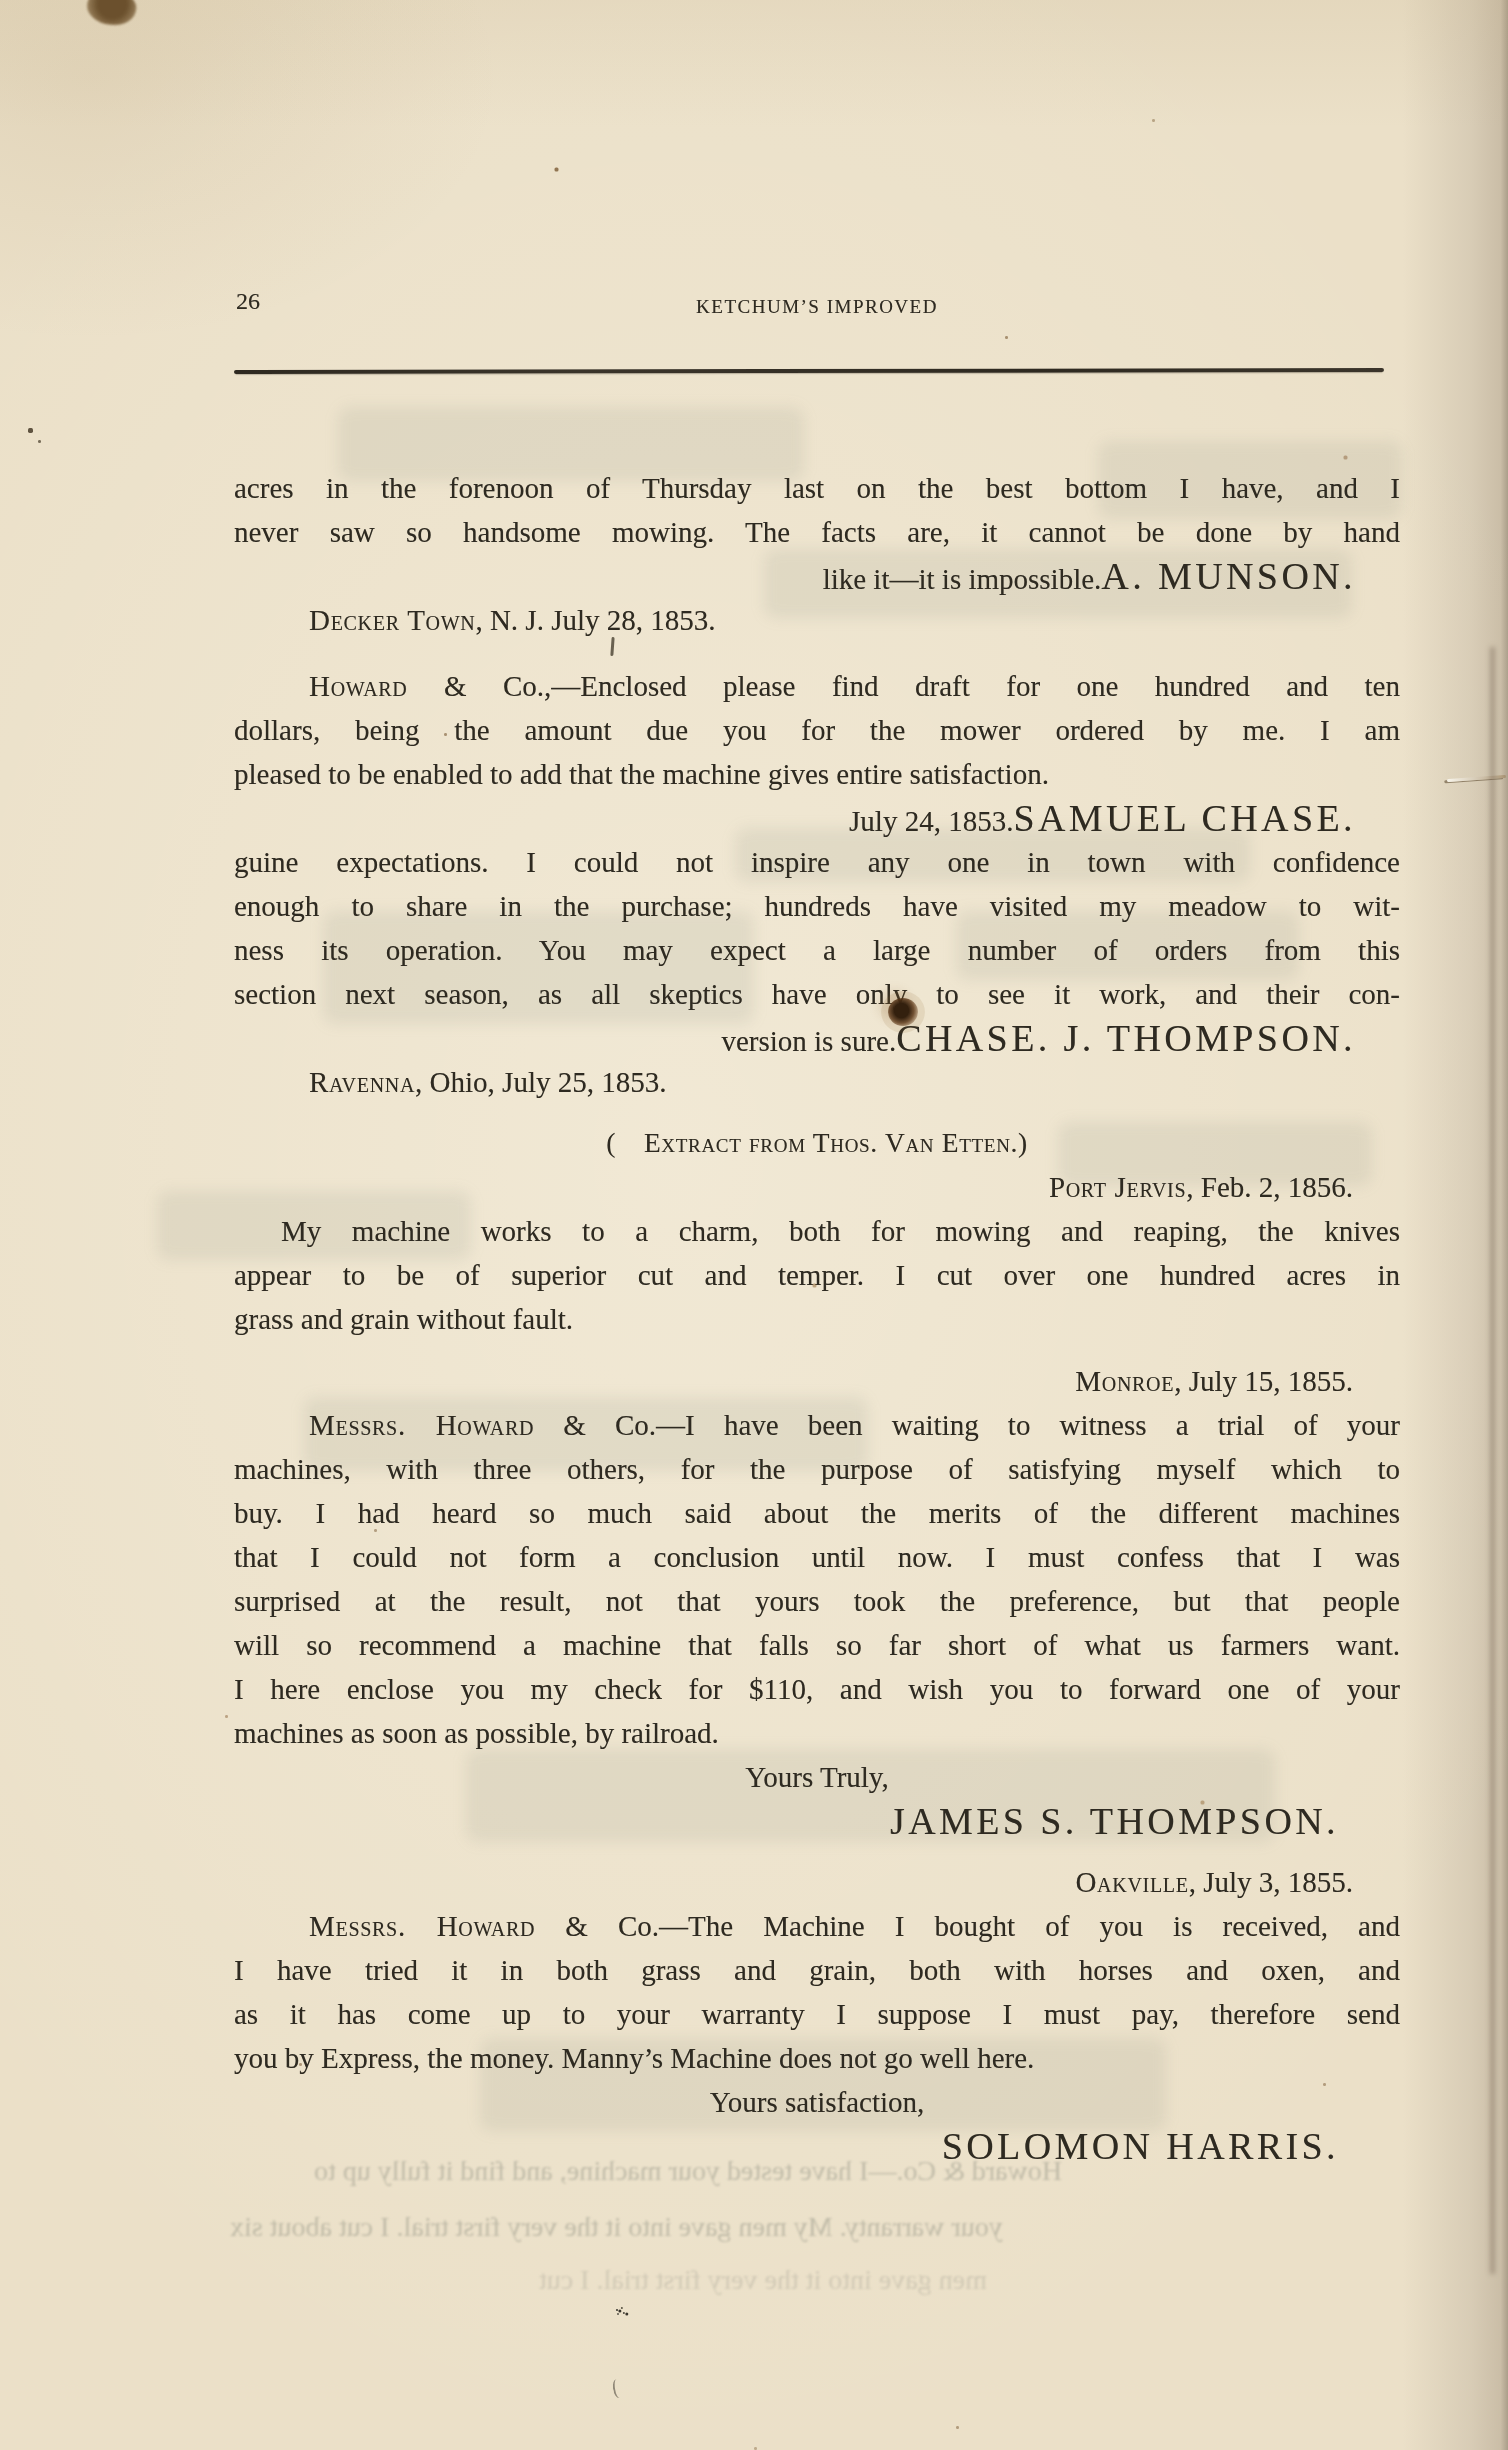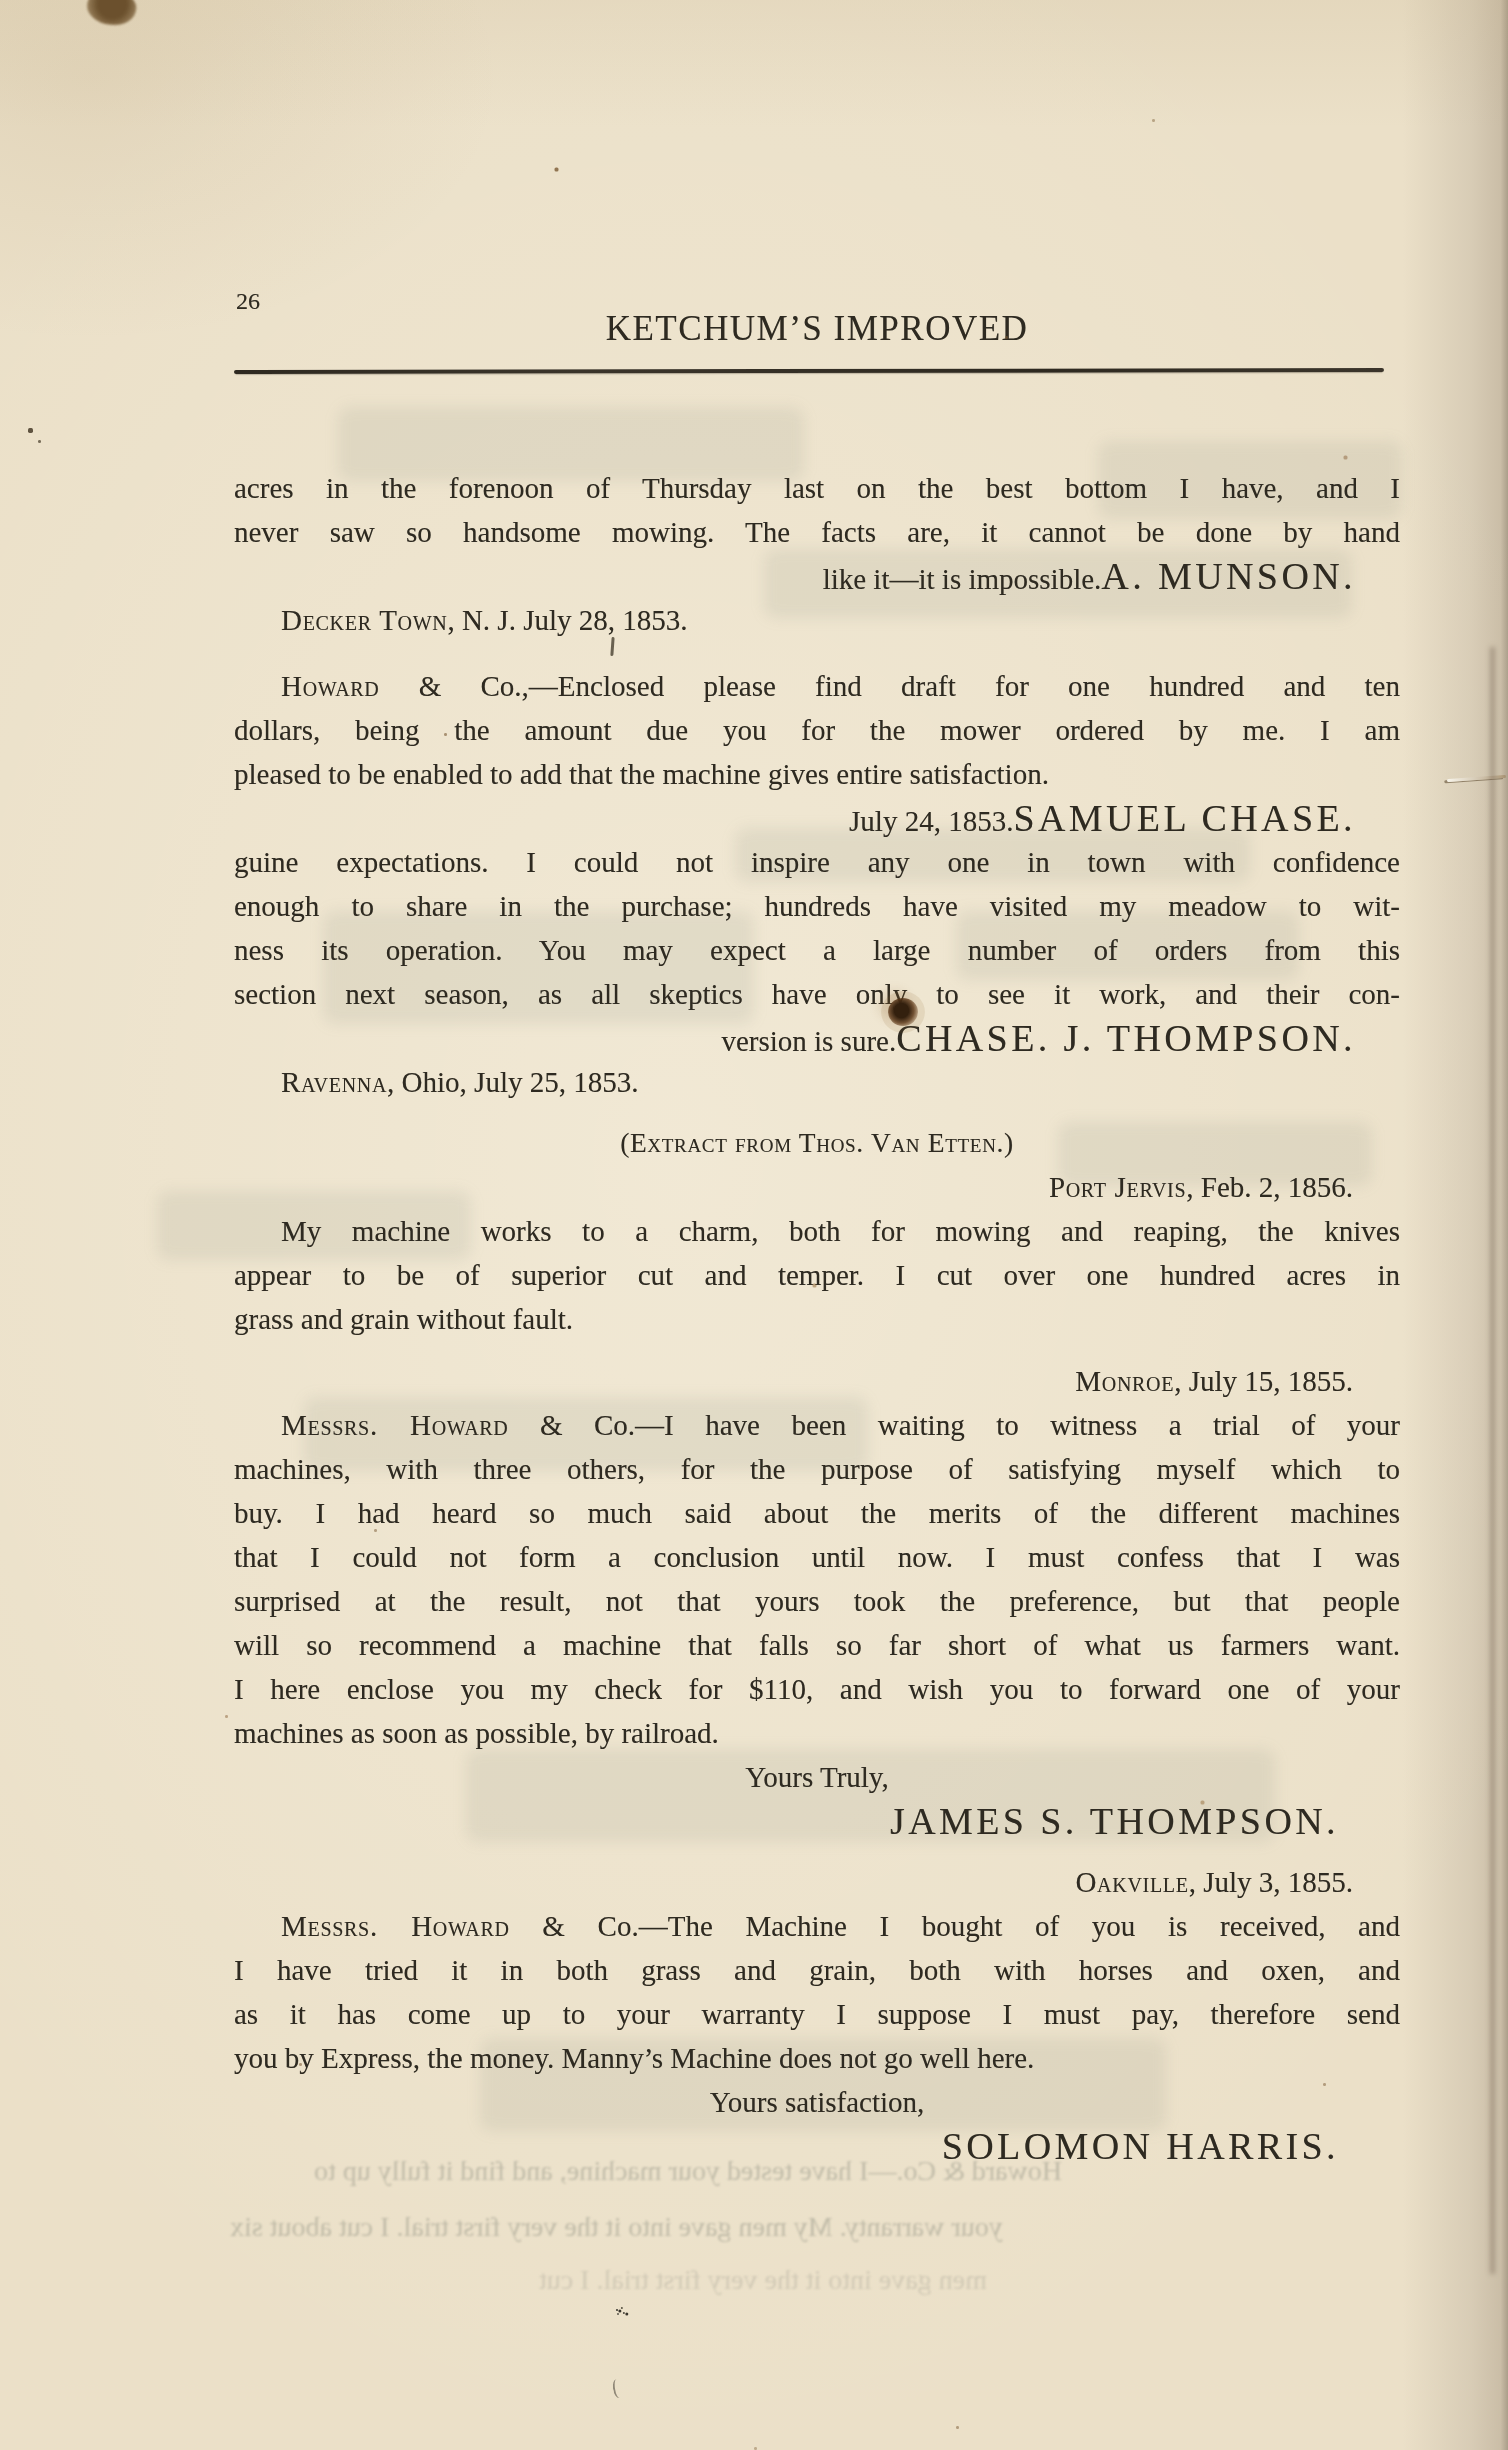--- a/index.html
+++ b/index.html
@@ -13,40 +13,39 @@
       radial-gradient(1274px 1764px at 45% 45%, rgba(255,252,242,0.30), transparent 75%),
       linear-gradient(to bottom, rgba(186,164,122,0.14), rgba(186,164,122,0) 5%),
       linear-gradient(to right, rgba(0,0,0,0) 93%, rgba(160,146,128,0.25) 97.5%, rgba(150,134,114,0.38) 99.5%, rgba(118,104,86,0.55) 100%);
   }
   .pageno{
     position:absolute;left:236px;top:288px;font-size:24px;
     text-shadow:0.2px 0.4px 0.4px rgba(47,43,34,0.35);
   }
   .runhead{
     position:absolute;left:234px;top:296px;width:1166px;text-align:center;
-    font-size:35px;letter-spacing:1.5px;
+    font-size:19px;letter-spacing:1.5px;
     text-shadow:0.2px 0.4px 0.4px rgba(47,43,34,0.35);
-    margin-top:13px;
   }
   .rule{
     position:absolute;left:234px;top:369px;width:1150px;height:3.9px;
     background:linear-gradient(to right,#2e2920,#3a342a 30%,#2e2920 70%,#3b352b);
     border-radius:2px;transform:rotate(-0.1deg);
     box-shadow:0 2.5px 1px -1.5px rgba(60,52,40,0.3);
   }
   .bodytext{
     position:absolute;left:234px;top:466px;width:1166px;
     font-size:29px;line-height:44px;
     text-shadow:0.2px 0.4px 0.3px rgba(47,43,34,0.32);
   }
   .ln{height:44px;}
   .j{text-align:justify;text-align-last:justify;}
   .ind{text-indent:47px;}
   .indpad{padding-left:47px;}
-  .sc{font-variant:small-caps;letter-spacing:0.7px;}
+  .sc{font-variant:small-caps;letter-spacing:0.7px;margin-left:28px;}
   .flexline{display:flex;justify-content:flex-end;align-items:baseline;}
   .flexline .sig{margin-right:44px;}
   .sig{font-size:38px;letter-spacing:3.4px;white-space:nowrap;}
   .rightdate{text-align:right;padding-right:47px;}
   .rightsig{text-align:right;padding-right:61px;}
   .center{text-align:center;}
   .close{font-size:29px;}
   .heading{font-size:27.4px;letter-spacing:0.5px;}
   .gap{margin-top:21.6px;}
   .gap-sm{margin-top:17.6px;}

